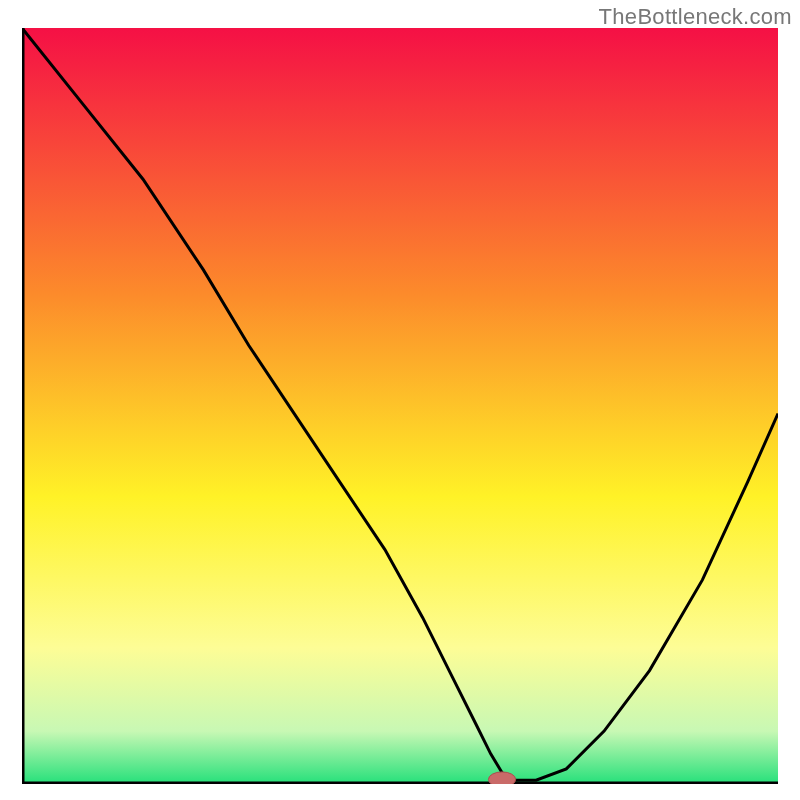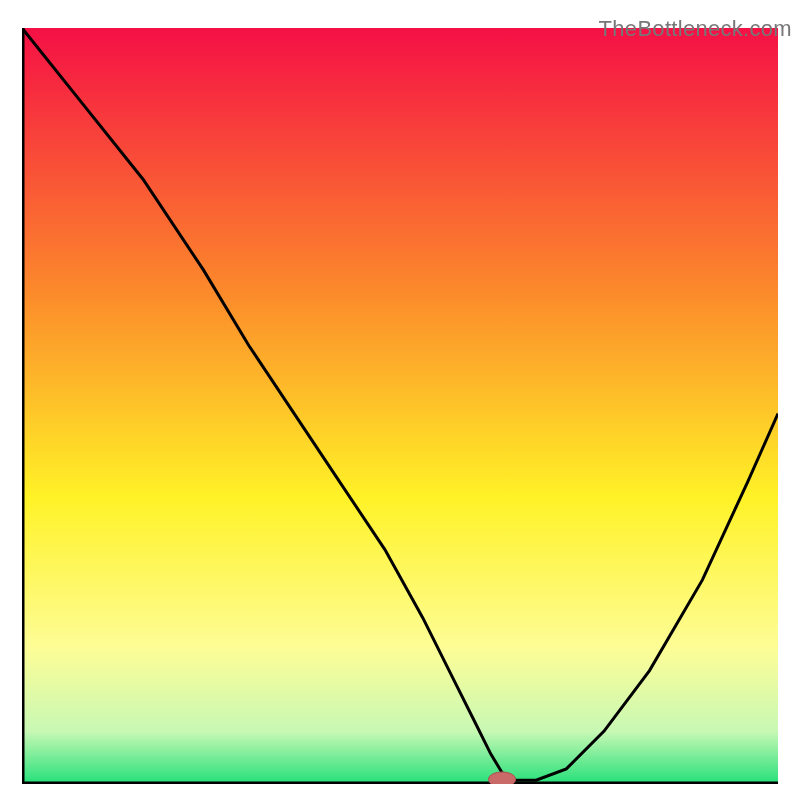--- a/index.html
+++ b/index.html
@@ -11,21 +11,21 @@
     background: #ffffff;
     font-family: Arial, Helvetica, sans-serif;
   }
   .container {
     position: relative;
     width: 800px;
     height: 800px;
   }
   .watermark {
     position: absolute;
-    top: 16px;
+    top: 4px;
     right: 8px;
     color: #777;
     font-size: 22px;
     font-weight: 500;
     letter-spacing: 0.3px;
     z-index: 10;
     user-select: none;
   }
   .plot-area {
     position: absolute;

